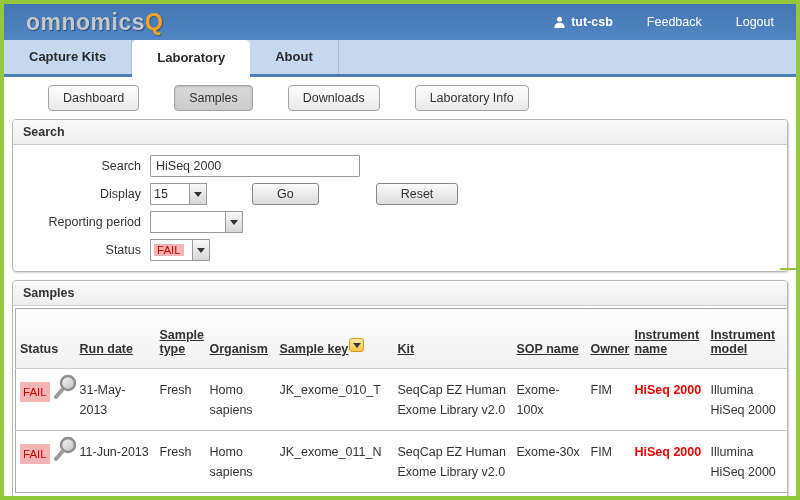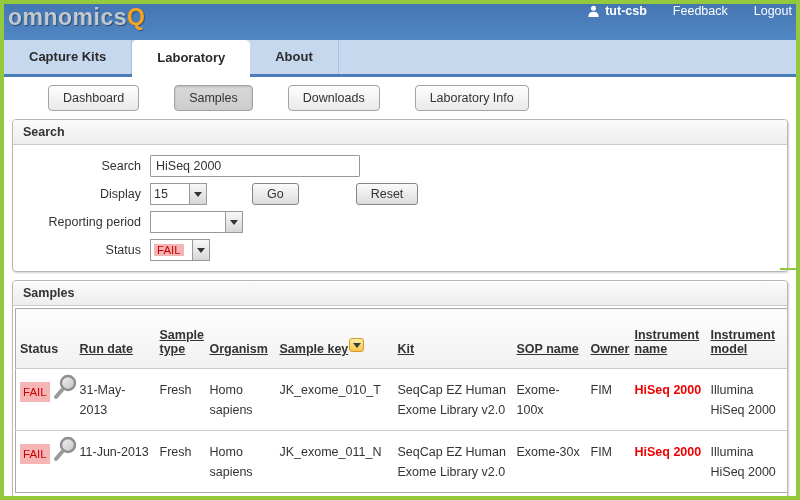--- a/index.html
+++ b/index.html
@@ -9,27 +9,27 @@
     font-size:12.5px; color:#333;
     border:4px solid #94c93d;
     background:#fff;
     position:relative;
     overflow:hidden;
   }
   
   .top-header {
     height:36px;
     background:linear-gradient(#4476b2,#5187c4);
-    display:flex; align-items:flex-start;
-    padding:0 4px;
+    display:flex; align-items:center;
+    padding:0 22px;
   }
   .logo { font-size:23px; font-weight:bold; letter-spacing:0.5px; cursor:pointer; }
   .logo .base { color:#c3c8cd; text-shadow:1px 1px 1px rgba(25,45,75,.65); }
   .logo .accent { color:#f6a41d; text-shadow:1px 1px 1px rgba(25,45,75,.5); }
-  .header-right { margin-left:auto; display:flex; align-items:center; gap:26px; }
+  .header-right { margin-left:auto; display:flex; align-items:center; gap:34px; }
   .user-chip { display:flex; align-items:center; gap:5px; color:#fff; font-weight:bold; font-size:12.5px; }
   .hdr-link { color:#fff; font-size:12.5px; text-decoration:none; cursor:pointer; }
   
   .main-tabs {
     height:37px; background:#c5d8ee;
     border-bottom:3px solid #4a7db9;
     display:flex; align-items:flex-end;
   }
   .main-tab {
     height:34px; line-height:34px; padding:0 25px;
@@ -79,21 +79,21 @@
   .fs-field { display:flex; align-items:center; padding:0 3px; overflow:hidden; }
   .fs-btn {
     width:17px; border-left:1px solid #999;
     background:linear-gradient(#f8f8f8,#d6d6d6);
     display:flex; align-items:center; justify-content:center;
   }
   .tri-down { width:0; height:0; border-left:4px solid transparent; border-right:4px solid transparent; border-top:5px solid #333; }
   .btn {
     border:1px solid #868686; border-radius:3px;
     background:linear-gradient(#fafafa,#dcdcdc);
-    padding:2px 14px; font-size:12.5px; color:#333;
+    padding:2px 24px; font-size:12.5px; color:#333;
     font-family:inherit; cursor:pointer; height:22px;
   }
   .go-btn { margin-left:45px; }
   .reset-btn { margin-left:57px;text-align:center; }
   .fail-badge { background:#f5b5b5; color:#cc0000; padding:0 3px; font-size:11.5px; }
   
   .divider-tick { position:absolute; right:0; top:264px; width:16px; height:2px; background:#94c93d; }
   
   .table-wrap { padding:2px 3px 6px 2px; }
   table.samples {

